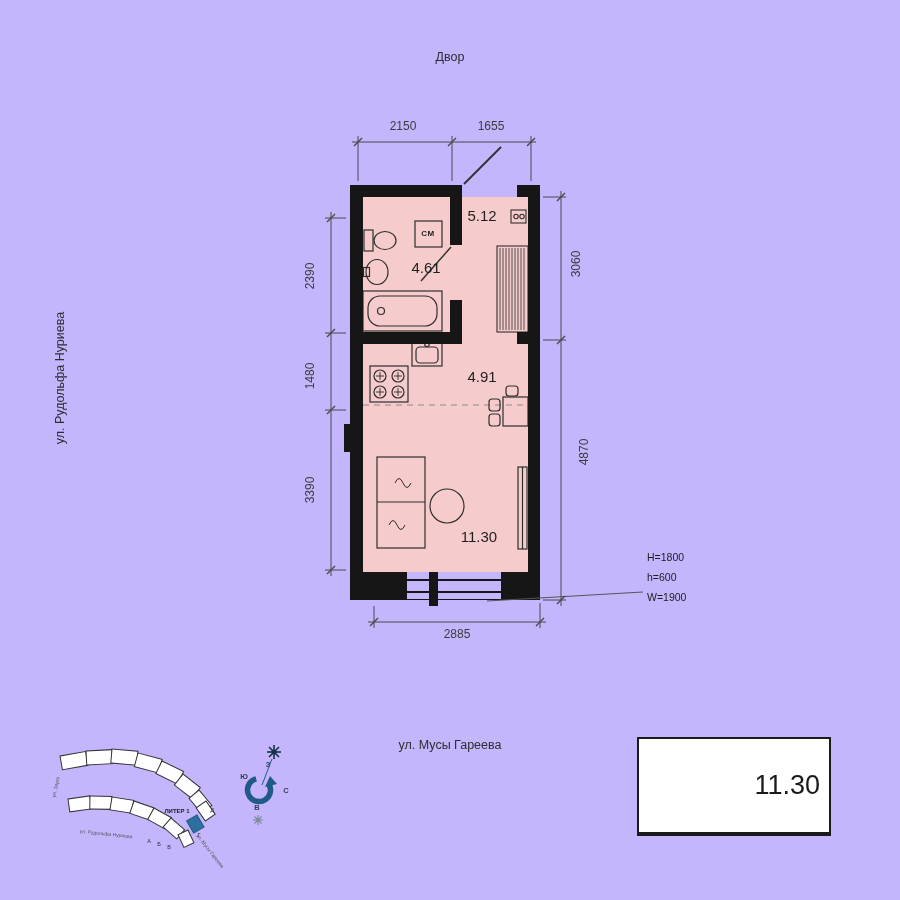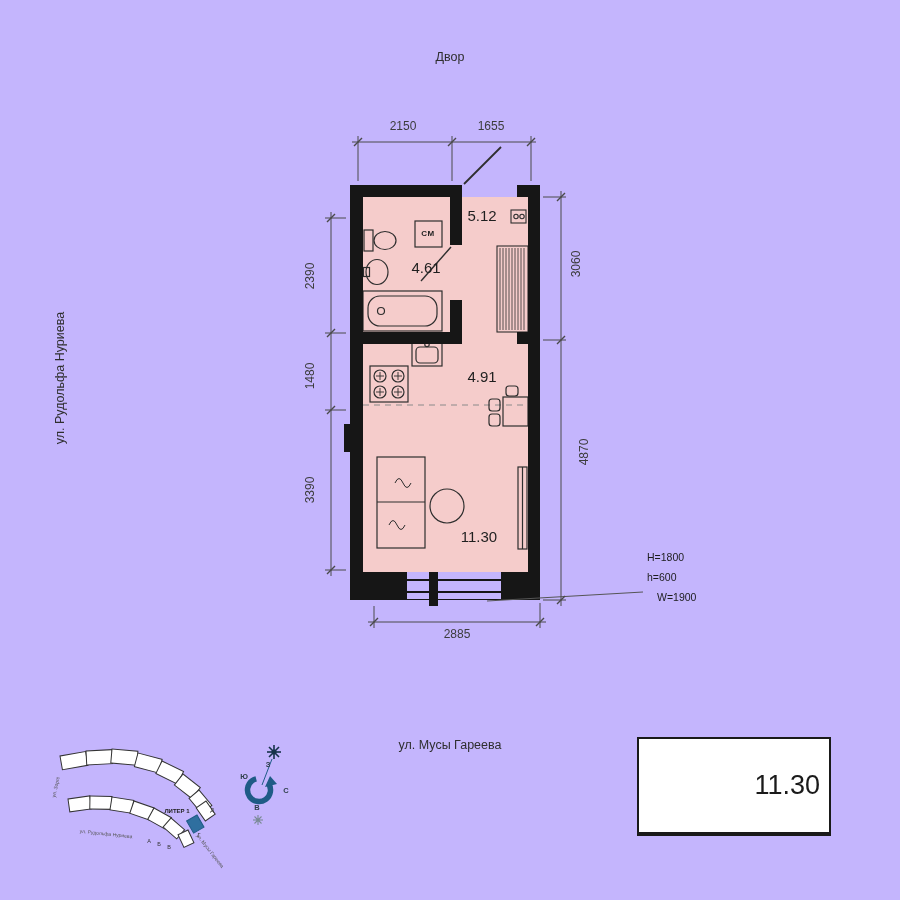--- a/index.html
+++ b/index.html
@@ -213,21 +213,21 @@
   <div class="t dim" style="left:457px;top:634px;">2885</div>
 
   <div class="t area" style="left:477px;top:215px;">5.12</div>
   <div class="t area" style="left:421px;top:267px;">4.61</div>
   <div class="t area" style="left:477px;top:376px;">4.91</div>
   <div class="t area" style="left:474px;top:536px;">11.30</div>
   <div class="t cm" style="left:428px;top:234px;">СМ</div>
 
   <div class="t note" style="left:647px;top:557px;">H=1800</div>
   <div class="t note" style="left:647px;top:577px;text-align:center;">h=600</div>
-  <div class="t note" style="left:647px;top:597px;margin-left:10px;">W=1900</div>
+  <div class="t note" style="left:647px;top:597px;">W=1900</div>
 
   <div class="info-card">
     <div class="info-areas">
       <div class="cell">11.30</div>
     </div>
   </div>
 
   <div class="t liter" style="left:177px;top:811px;">ЛИТЕР 1</div>
   <div class="t cdir" style="left:244px;top:777px;">Ю</div>
   <div class="t cdir" style="left:268px;top:765px;">З</div>

